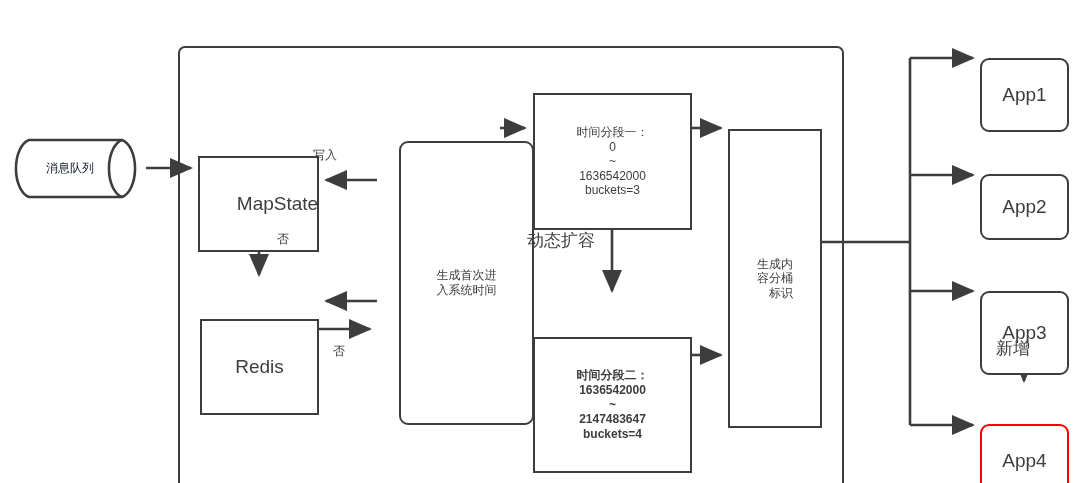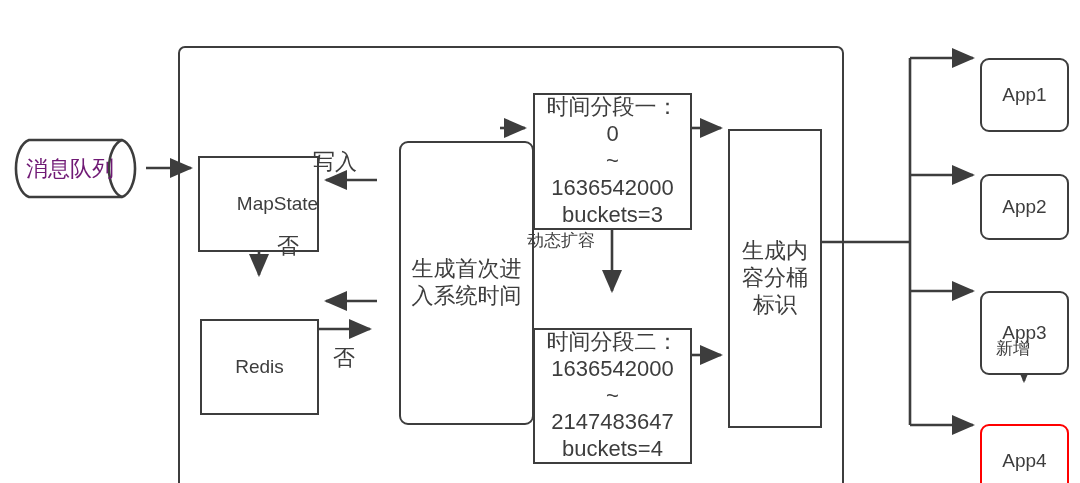--- a/index.html
+++ b/index.html
@@ -46,26 +46,26 @@
     font-size:17px;
     white-space:nowrap;
     z-index:4;
     background:transparent;
   }
   .cyl-text{
     position:absolute;
     display:flex;
     align-items:center;
     justify-content:center;
-    color:#701a75;
+    color:#0f172a;
     z-index:4;
     white-space:nowrap;
     font-family:Liberation Serif, serif;
   }
-  .fs18{font-size:22px;}
+  .fs18{font-size:12px;}
   .fs19{font-size:19px;}
   .fs17{font-size:17px;}
 </style>
 </head>
 <body>
 
 <div id="stage">
 
   <svg id="svg-layer" viewBox="0 0 1080 483" xmlns="http://www.w3.org/2000/svg">
     <defs>
@@ -126,27 +126,27 @@
 
   <div class="node fs18" style="left:399px;top:105px;width:135px;height:284px;border-radius:9px;">生成首次进
 入系统时间</div>
 
   <div class="node fs18" style="left:533px;top:57px;width:159px;height:137px;">时间分段一：
 0
 ~
 1636542000
 buckets=3</div>
 
-  <div class="node fs18" style="left:533px;top:292px;width:159px;height:136px;">时间分段二：
+  <div class="node fs18" style="left:533px;top:301px;width:159px;height:136px;font-weight:bold;">时间分段二：
 1636542000
 ~
 2147483647
 buckets=4</div>
 
-  <div class="node fs18" style="left:728px;top:93px;width:94px;height:299px;">生成内
+  <div class="node fs18" style="left:728px;top:93px;width:94px;height:299px;text-align:right;">生成内
 容分桶
 标识</div>
 
   <div class="node app" style="left:980px;top:22px;width:89px;height:74px;">App1</div>
   <div class="node app" style="left:980px;top:138px;width:89px;height:66px;">App2</div>
   <div class="node app" style="left:980px;top:255px;width:89px;height:84px;">App3</div>
   <div class="node app app-new" style="left:980px;top:388px;width:89px;height:74px;">App4</div>
 
   <div class="label fs18" style="left:313px;top:147px;">写入</div>
   <div class="label fs18" style="left:277px;top:231px;">否</div>

